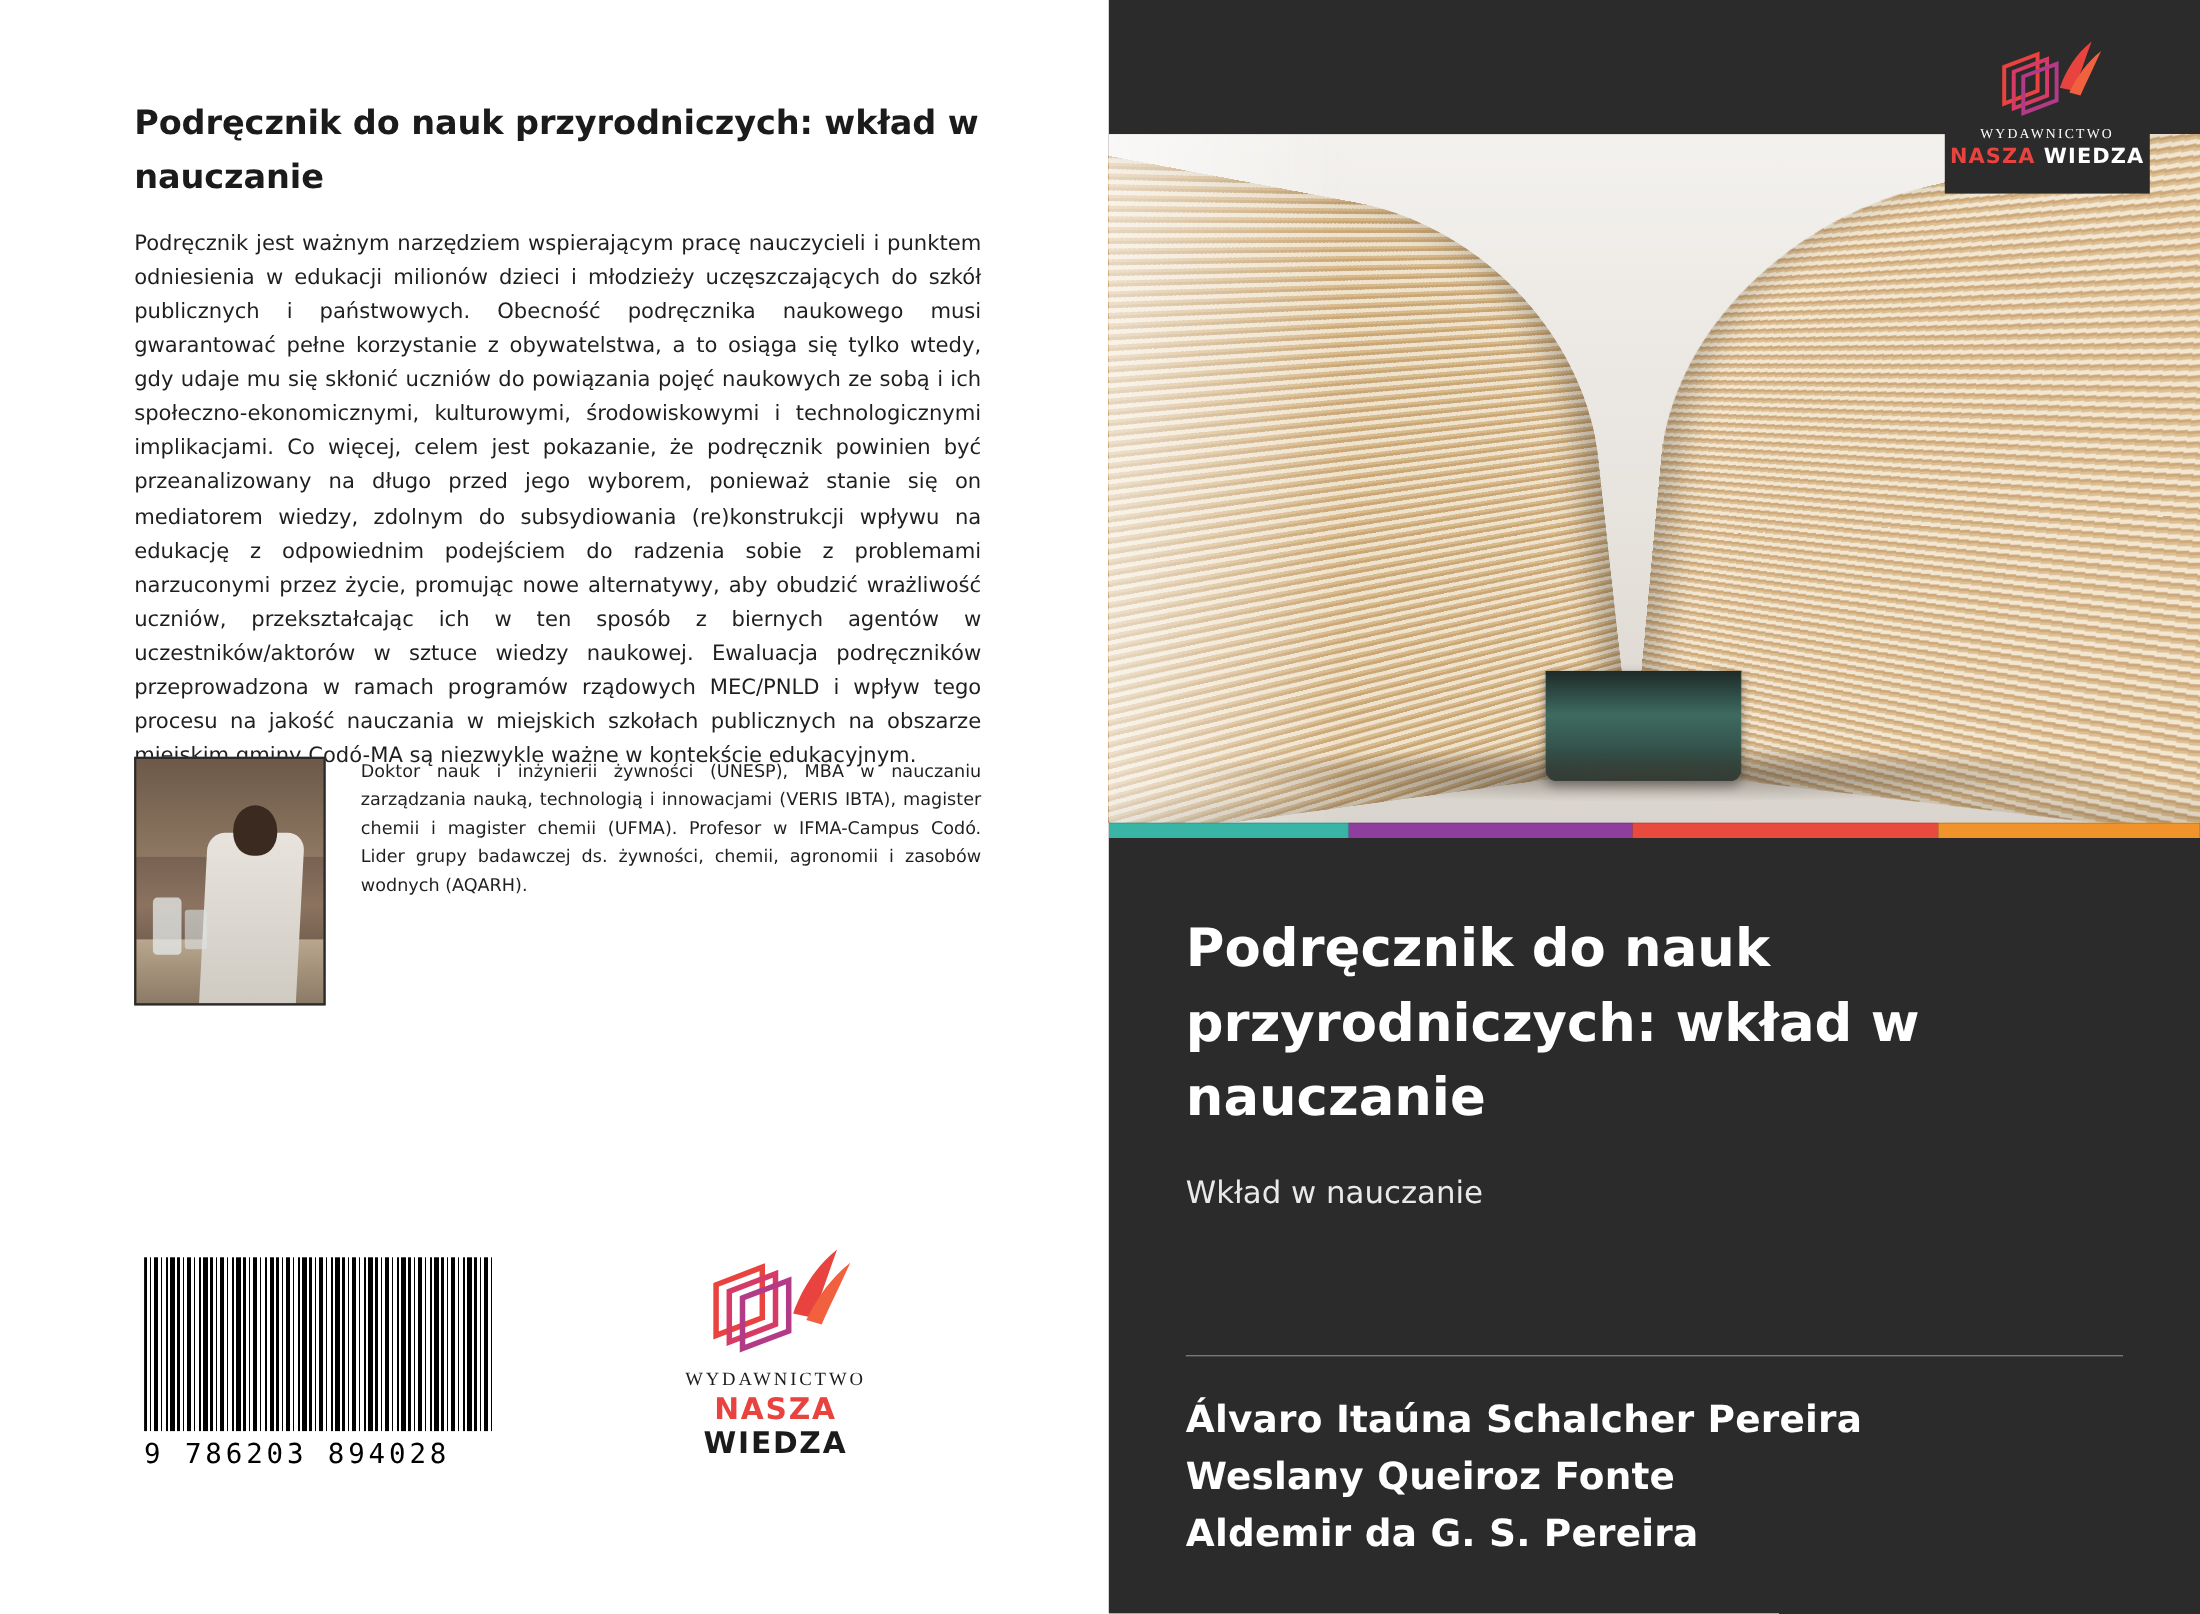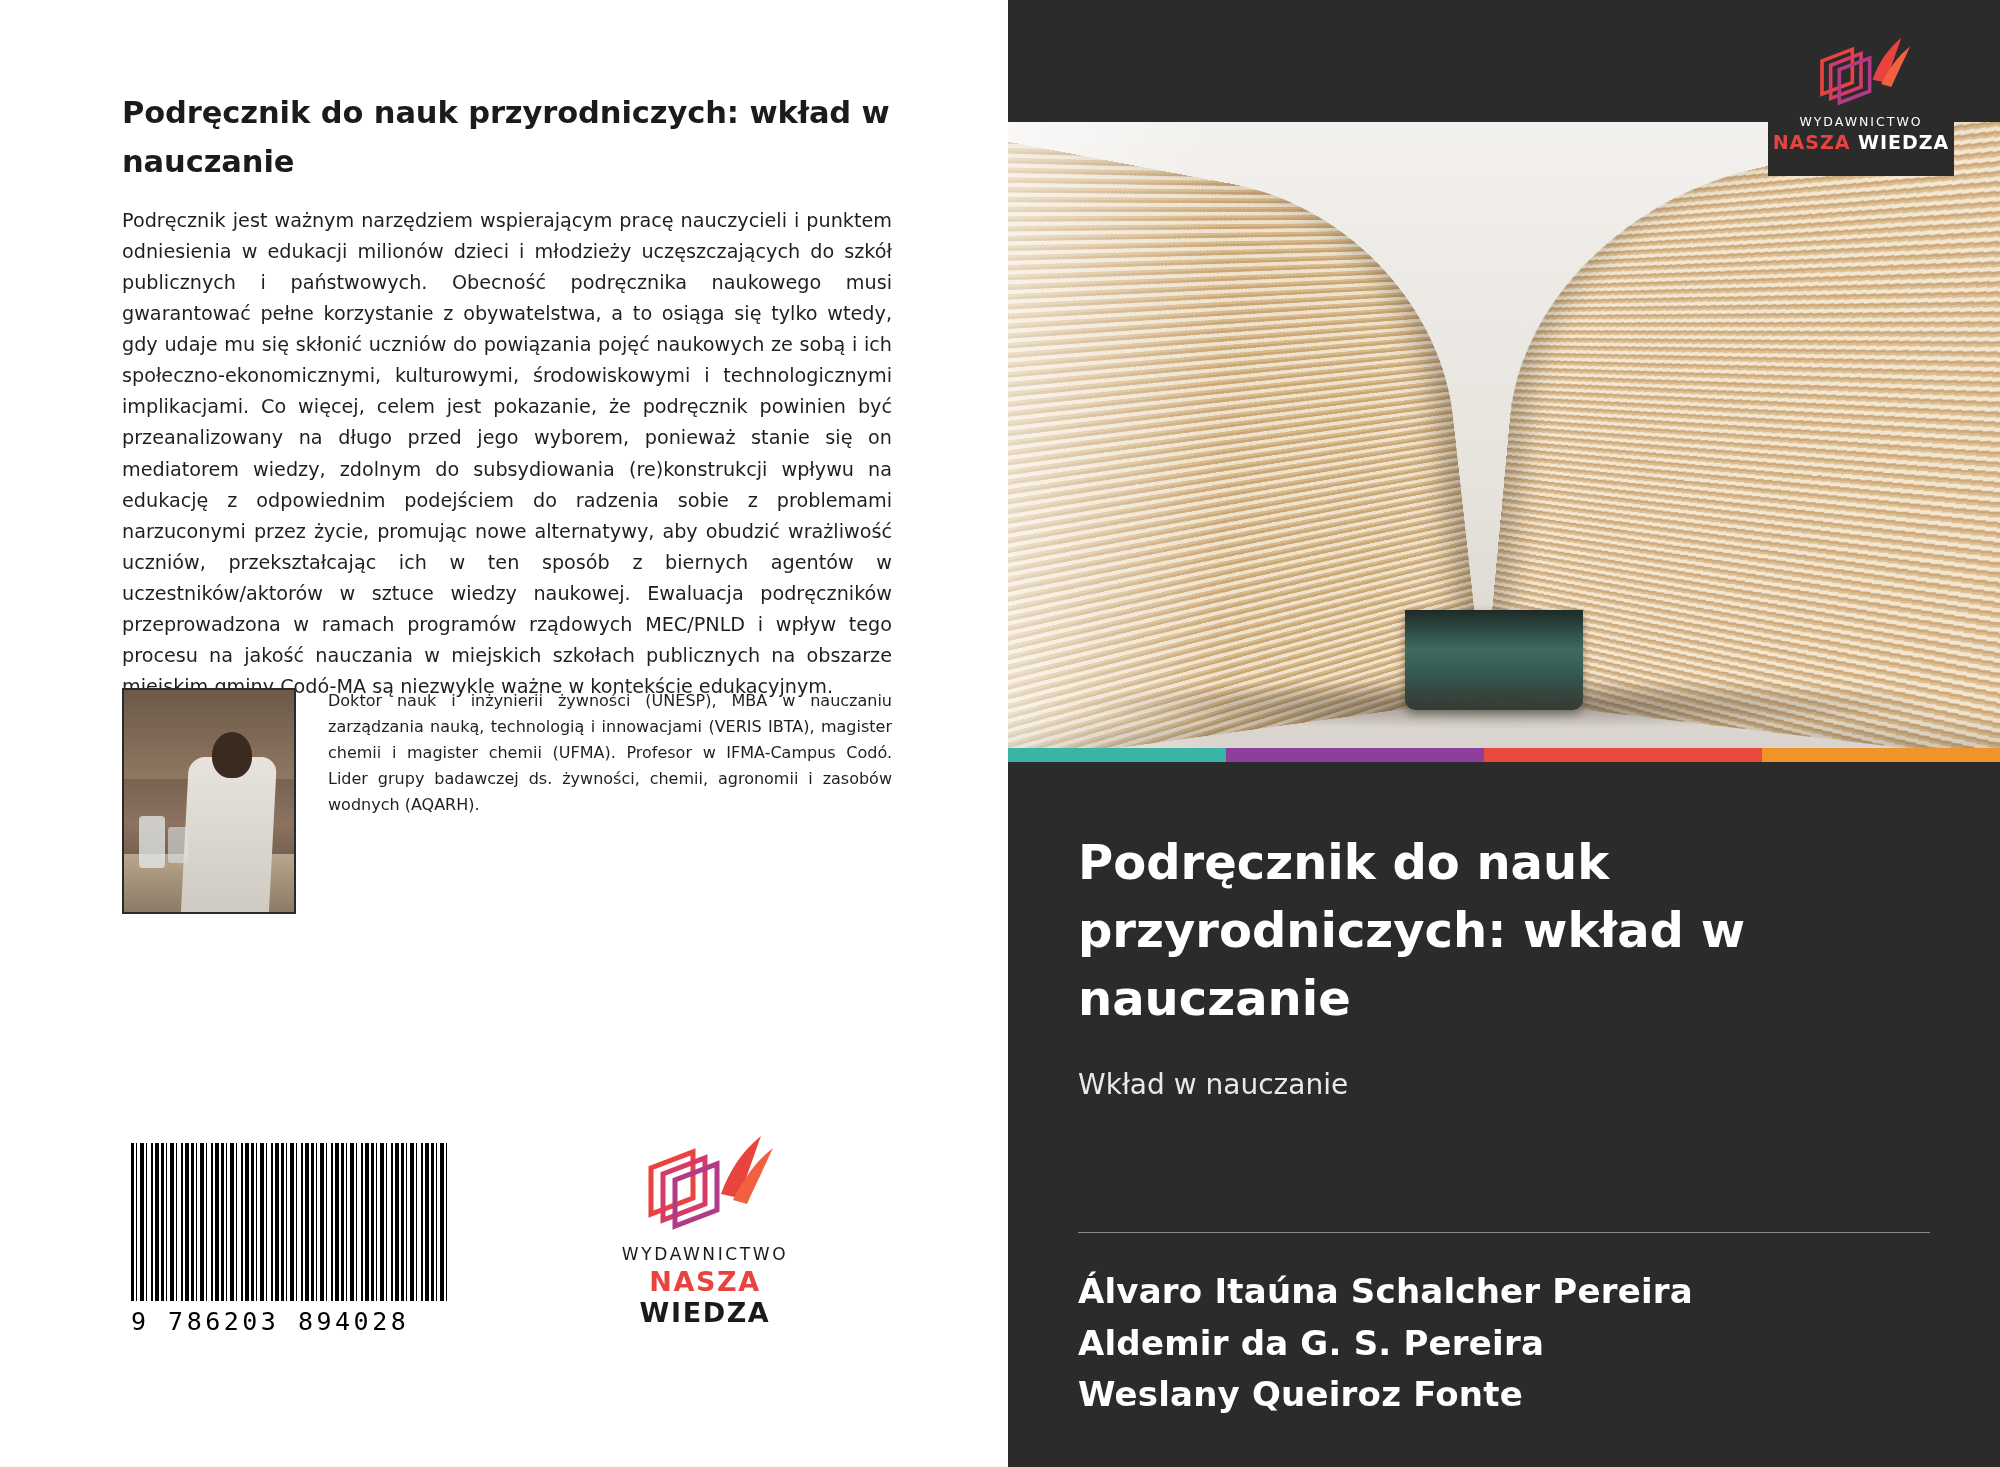--- a/index.html
+++ b/index.html
@@ -176,20 +176,21 @@
     width: 152px;
     height: 108px;
     margin: 0 auto 8px auto;
   }
   .logo-mark svg { display: block; width: 100%; height: 100%; }
   .pub-name-1 {
     font-size: 17px;
     letter-spacing: 2.6px;
     color: #1b1b1b;
     font-weight: 500;
+    font-family: Liberation Serif, serif;
   }
   .pub-name-2 {
     font-size: 27px;
     letter-spacing: 1.6px;
     color: #1b1b1b;
     font-weight: bold;
     margin-top: 2px;
   }
   .pub-name-2 .accent { color: #e8433f; }
 
@@ -438,17 +439,17 @@
 
     <div class="front-text">
       <h1 class="front-title">Podręcznik do nauk przyrodniczych: wkład w nauczanie</h1>
       <p class="front-subtitle">Wkład w nauczanie</p>
     </div>
 
     <div class="rule"></div>
 
     <div class="authors">
       <div class="author-line">Álvaro Itaúna Schalcher Pereira</div>
+      <div class="author-line">Weslany Queiroz Fonte</div>
       <div class="author-line">Aldemir da G. S. Pereira</div>
-      <div class="author-line">Weslany Queiroz Fonte</div>
     </div>
   </div>
 </div>
 
 </body></html>

